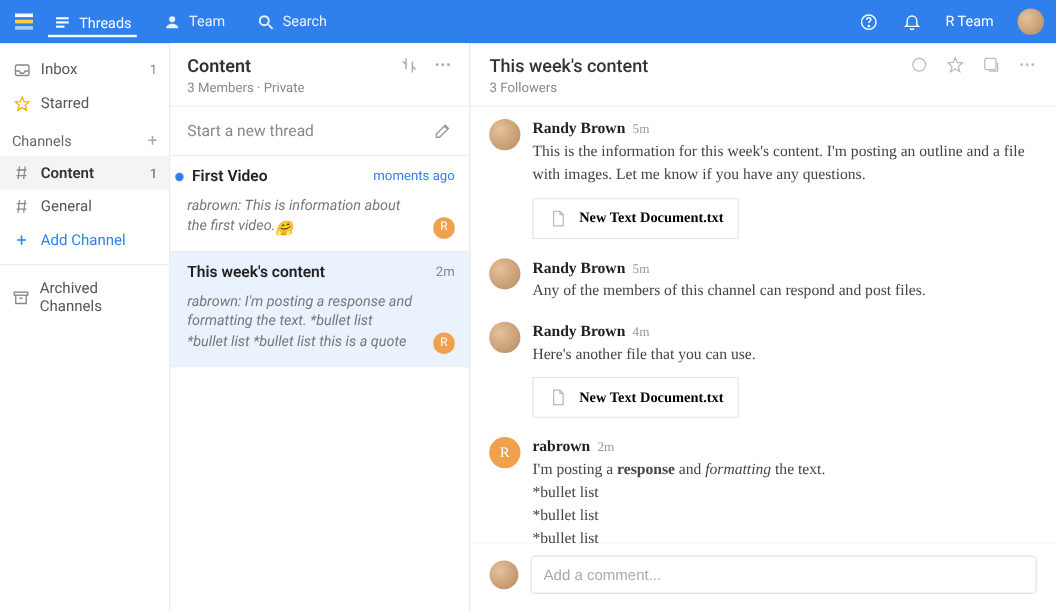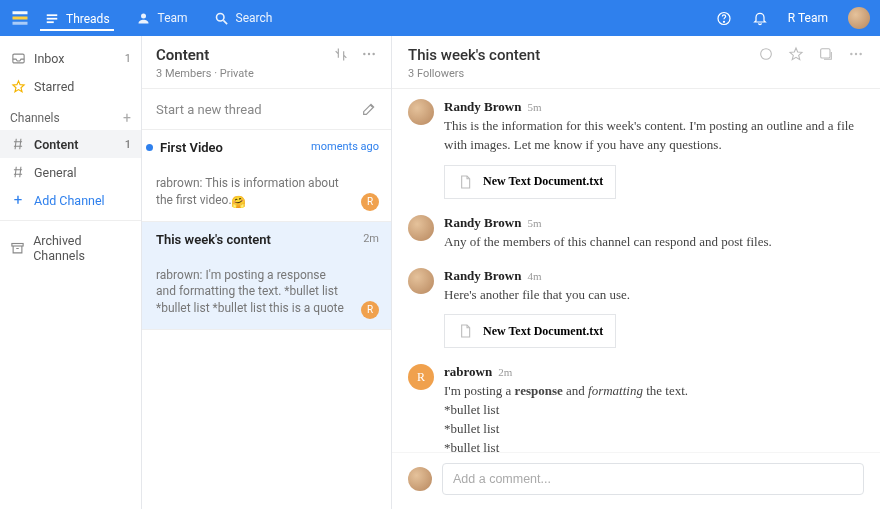--- a/index.html
+++ b/index.html
@@ -29,21 +29,21 @@
 .col2-head { padding: 10px 14px 8px; border-bottom:1px solid #eee; display:flex; align-items:flex-start;}
 .col2-head h2{ font-size:15px; font-weight:600; color:#333;}
 .col2-head .sub{ font-size:11px; color:#888; margin-top:3px;}
 .col2-head .hact{ margin-left:auto; display:flex; gap:12px; color:#aaa; align-items:center;}
 .newthread{ display:flex; align-items:center; padding:12px 14px; border-bottom:1px solid #eee; color:#888; cursor:text;}
 .newthread .editic{margin-left:auto;}
 .thread { padding:10px 14px 12px; border-bottom:1px solid #eee; cursor:pointer; position:relative;}
 .thread .title{ font-weight:600; font-size:13px; color:#222;}
 .thread .meta-time{ position:absolute; right:12px; top:10px; font-size:11px;}
 .thread .unread-dot{ width:7px;height:7px;background:#2f80ed;border-radius:4px; position:absolute; left:4px; top:14px;}
-.thread .preview{ font-size:12px; color:#777; margin-top:20px; line-height:1.4; padding-right:30px;}
+.thread .preview{ font-size:12px; color:#777; margin-top:8px; line-height:1.4; padding-right:30px;font-style:italic;}
 .thread .avchip{ position:absolute; right:12px; bottom:10px; width:18px;height:18px;border-radius:9px;background:#f0a14d; color:#fff; font-size:10px; display:flex;align-items:center;justify-content:center;}
 .thread.sel{ background:#e9f2fd; }
 .t1 .meta-time{ color:#2f80ed; }
 .t2 .meta-time{ color:#888; }
 .emoji{ display:inline-block; width:14px;height:14px; vertical-align:-2px;}
 
 .col3 { flex:1; display:flex; flex-direction:column; overflow:hidden;}
 .c3head{ padding:10px 16px 8px; border-bottom:1px solid #eee; display:flex; align-items:flex-start;}
 .c3head h2{ font-size:15px; font-weight:500; color:#333;}
 .c3head .sub{ font-size:11px; color:#888; margin-top:3px;}

